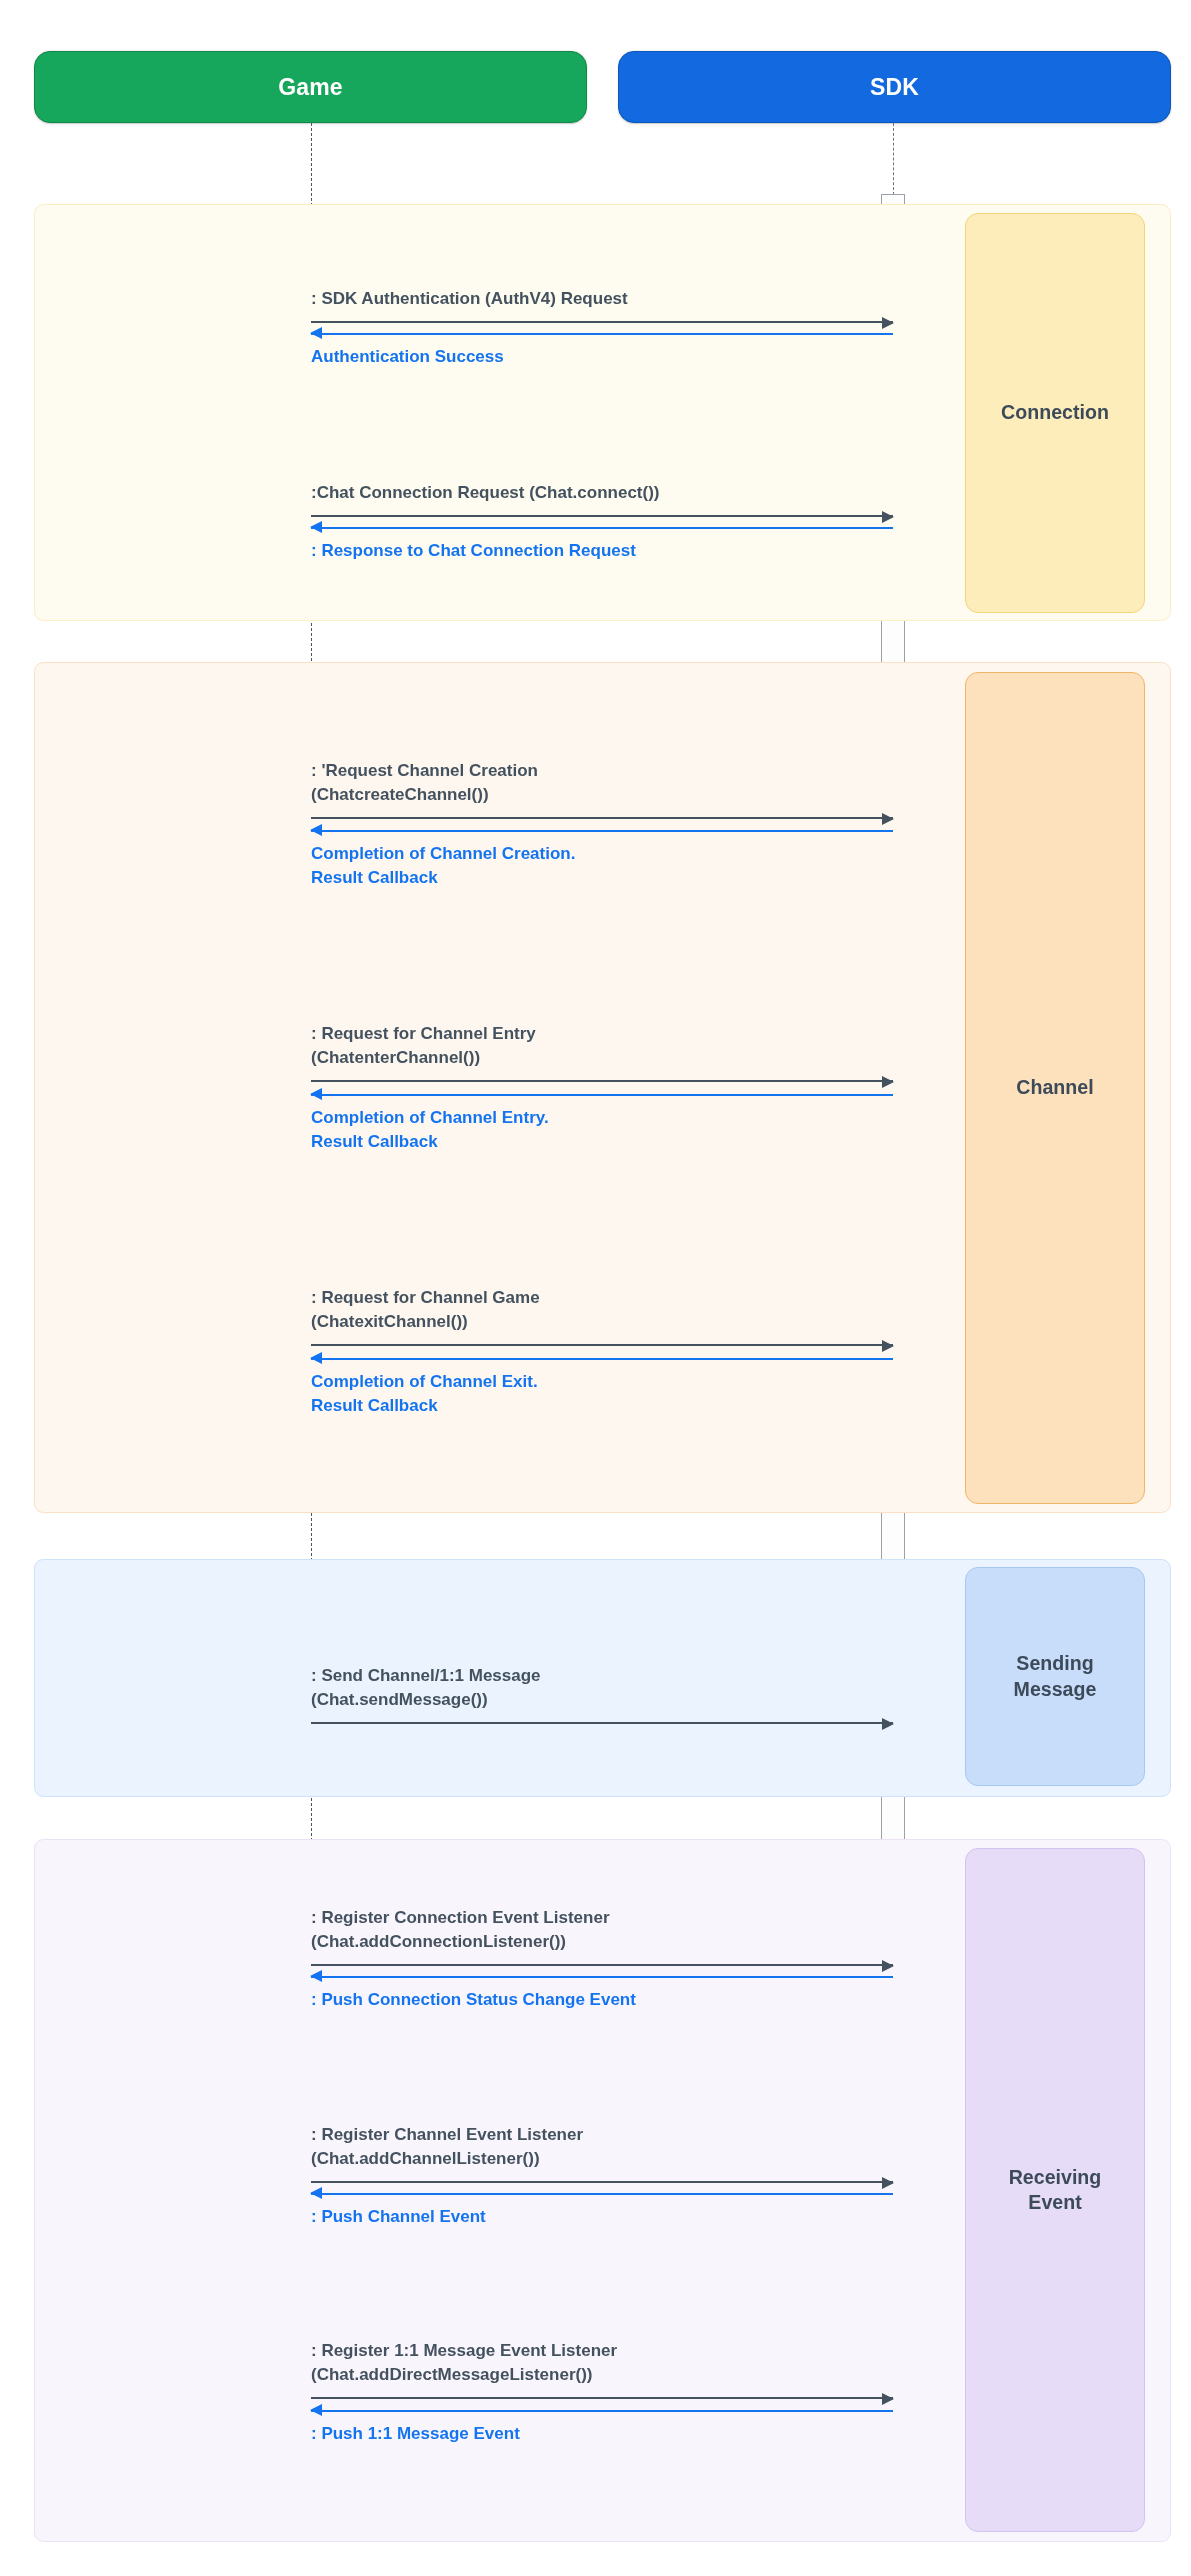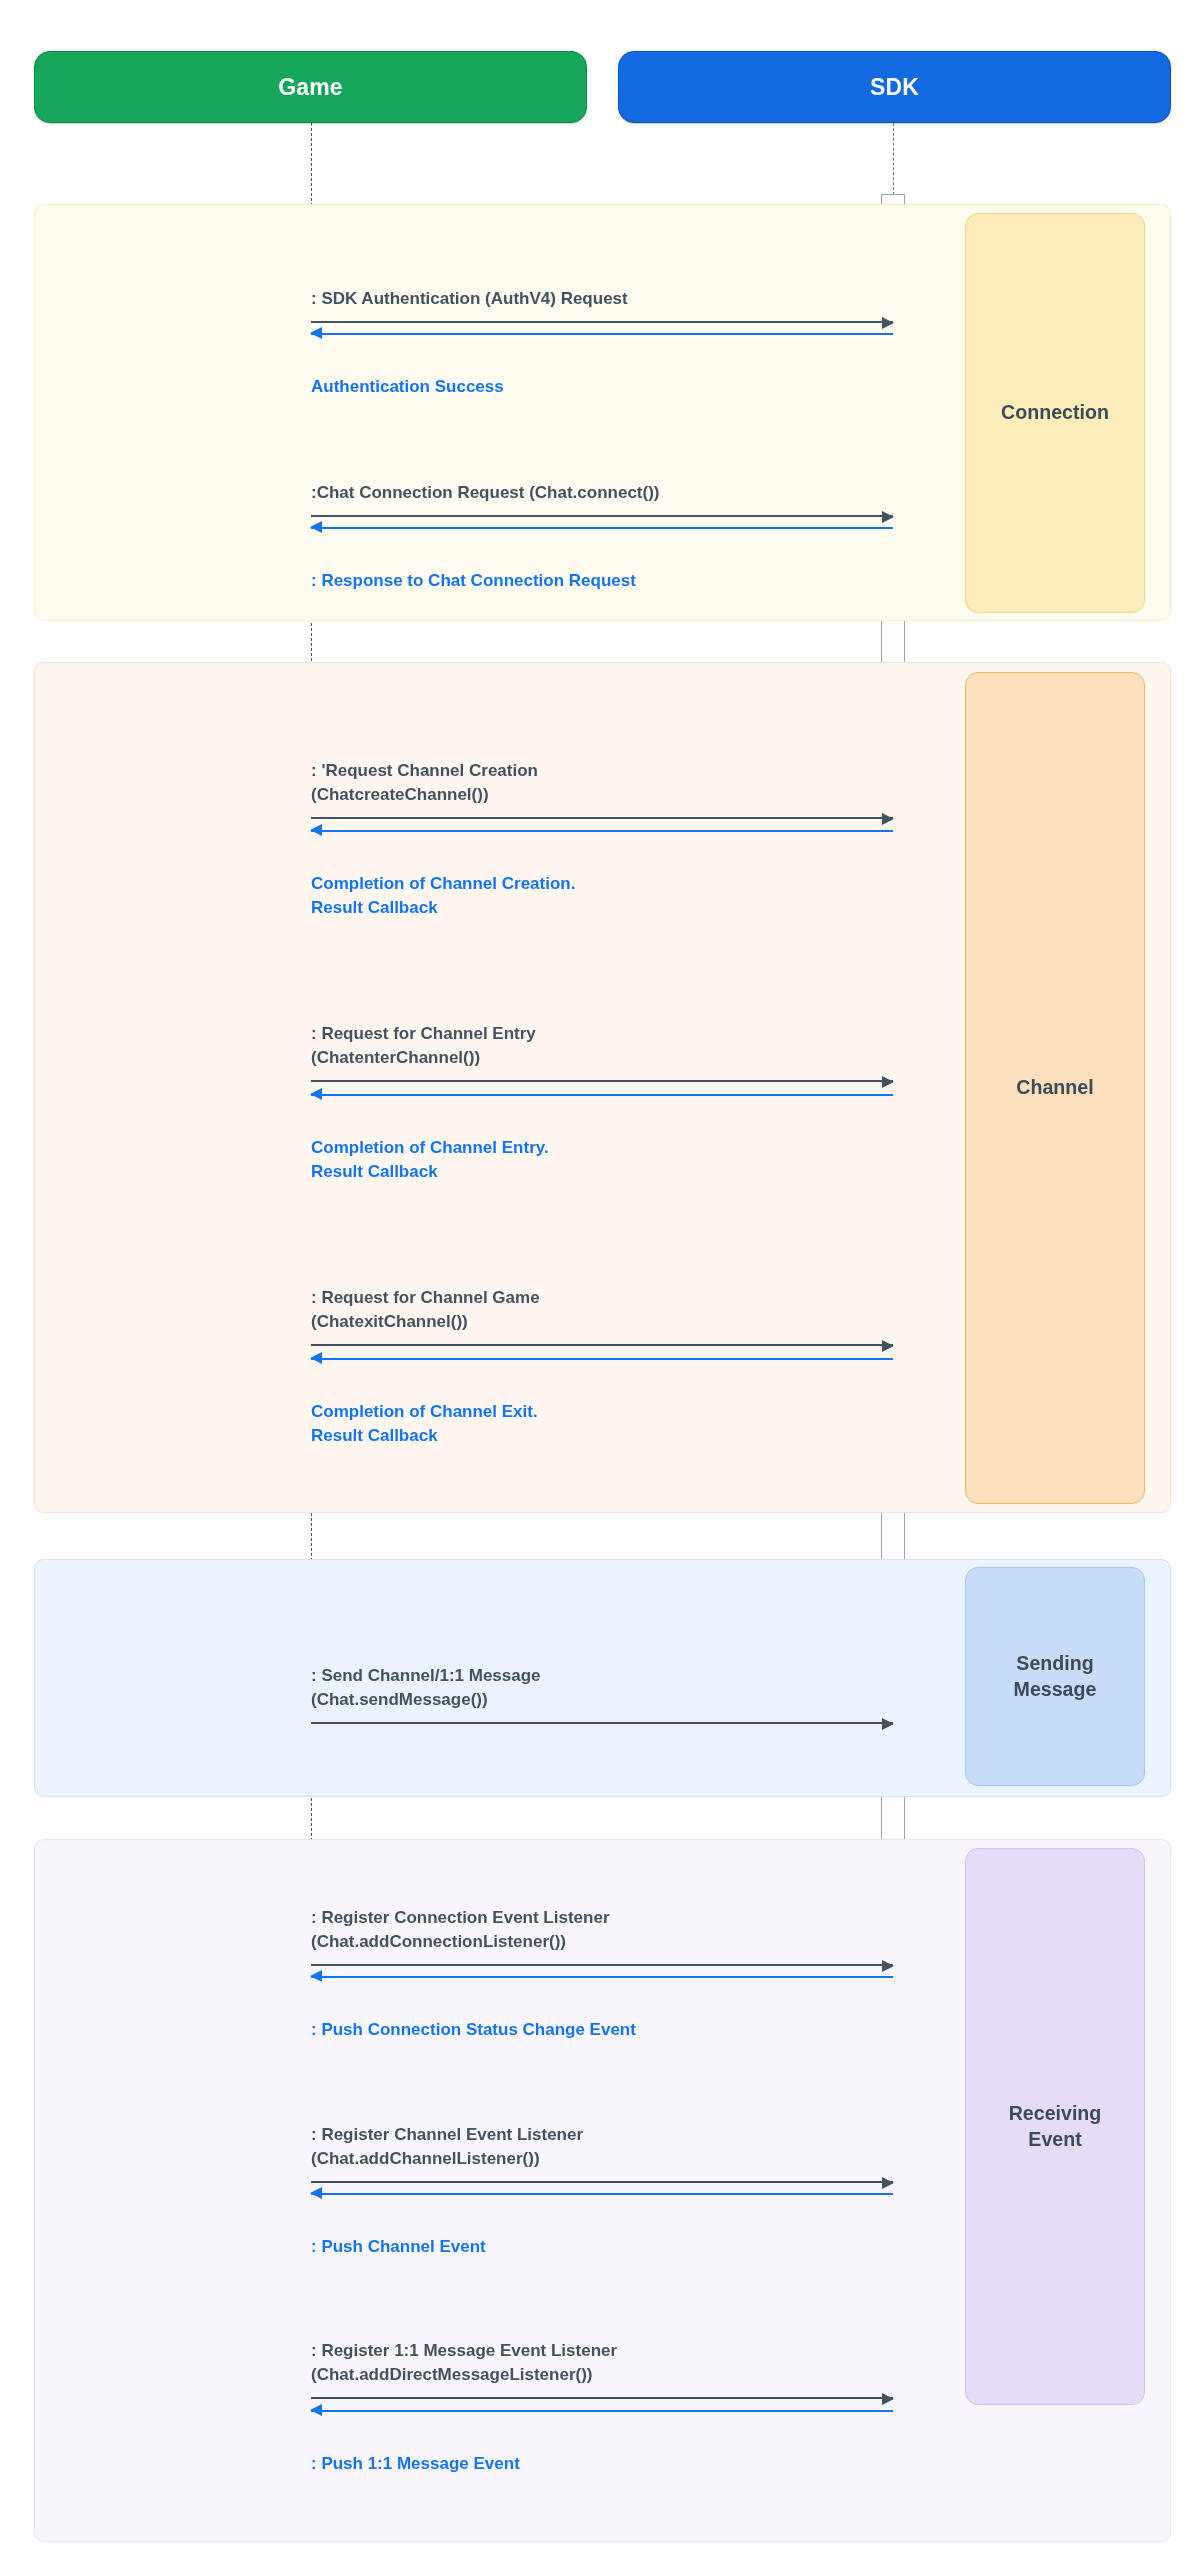--- a/index.html
+++ b/index.html
@@ -99,37 +99,37 @@
     text-align: center;
     font-size: 19.6px;
     font-weight: bold;
     color: #3c4a5a;
     line-height: 1.28;
     padding: 0 6.8px;
   }
   #label-connection { top: 213px;  height: 400px; background: #fdedbb; border: 1.3px solid #f5d478; }
   #label-channel    { top: 672px;  height: 832px; background: #fce1bc; border: 1.3px solid #f0b664; }
   #label-sending    { top: 1567px; height: 219px; background: #c8ddf9; border: 1.3px solid #a8c7f2; }
-  #label-receiving  { top: 1848px; height: 557px; background: #e7dcf8; border: 1.3px solid #d4c2f0; }
+  #label-receiving  { top: 1848px; height: 684px; background: #e7dcf8; border: 1.3px solid #d4c2f0; }
 
   
   .msg { position: absolute; left: 311px; width: 582px; }
 
   .msg .caption {
     position: absolute;
     left: 0; right: 0;
     bottom: 12px;
     text-align: left;
     font-size: 17px;
     font-weight: bold;
     line-height: 1.42;
     white-space: pre-line;
   }
   .msg.request  .caption { color: #44525f; }
-  .msg.response .caption { top: 12px; bottom: auto; color: #1474f0; margin-top: 30px; }
+  .msg.response .caption { top: 12px; bottom: auto; color: #1474f0; }
 
   
   .msg .shaft {
     position: absolute;
     left: 0; right: 0;
     height: 0;
     border-top: 2px solid #44525f;
   }
   .msg.request  .shaft { bottom: 0; }
   .msg.response .shaft { top: 0; border-top-color: #1474f0; }

